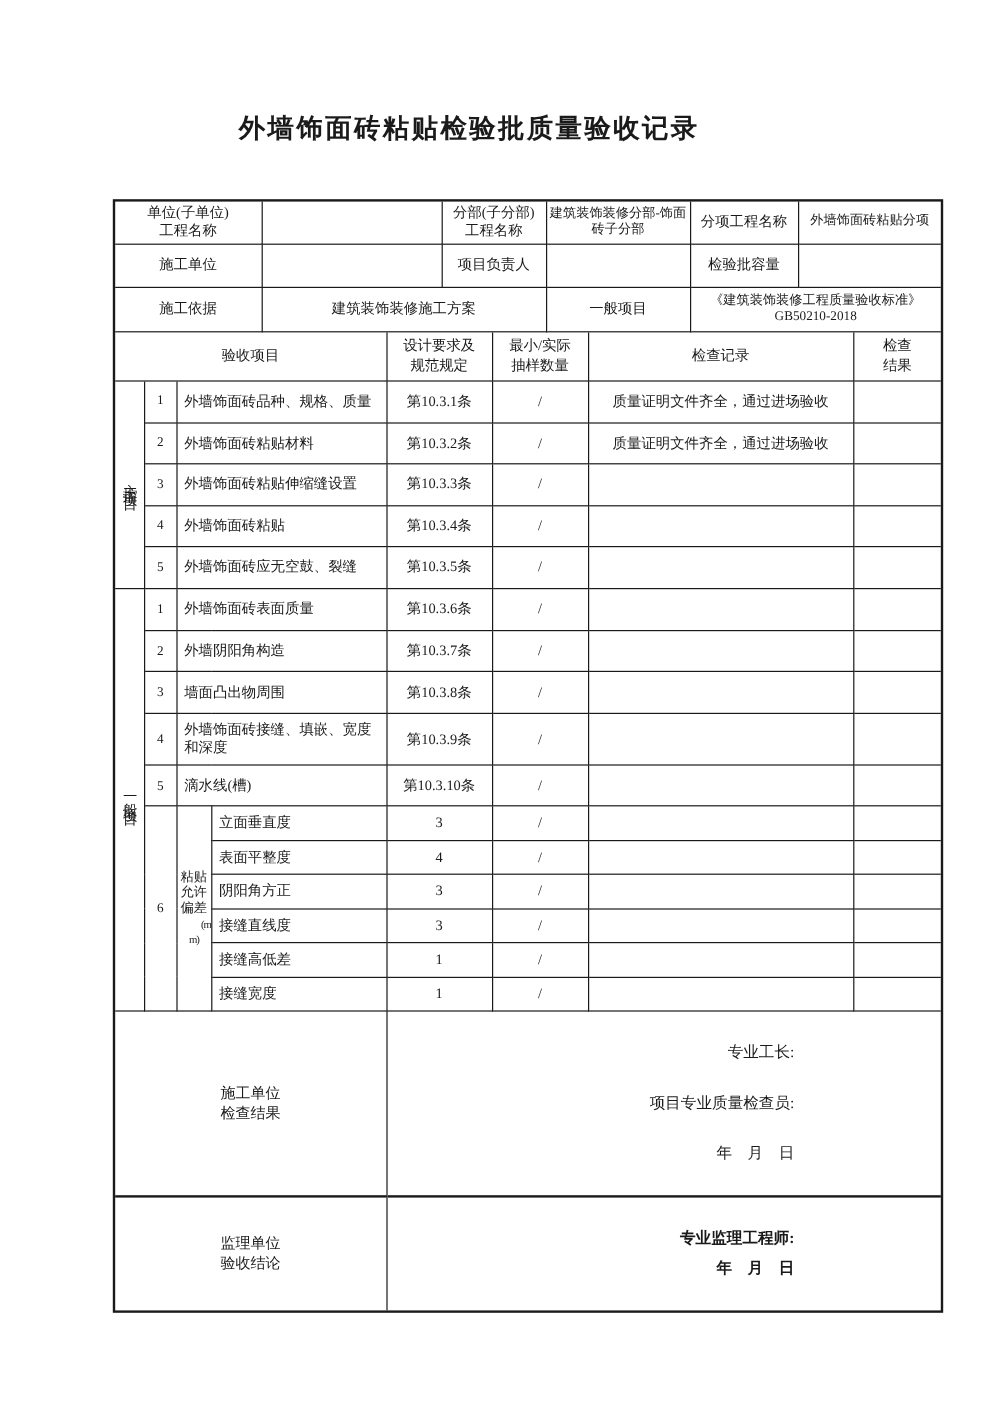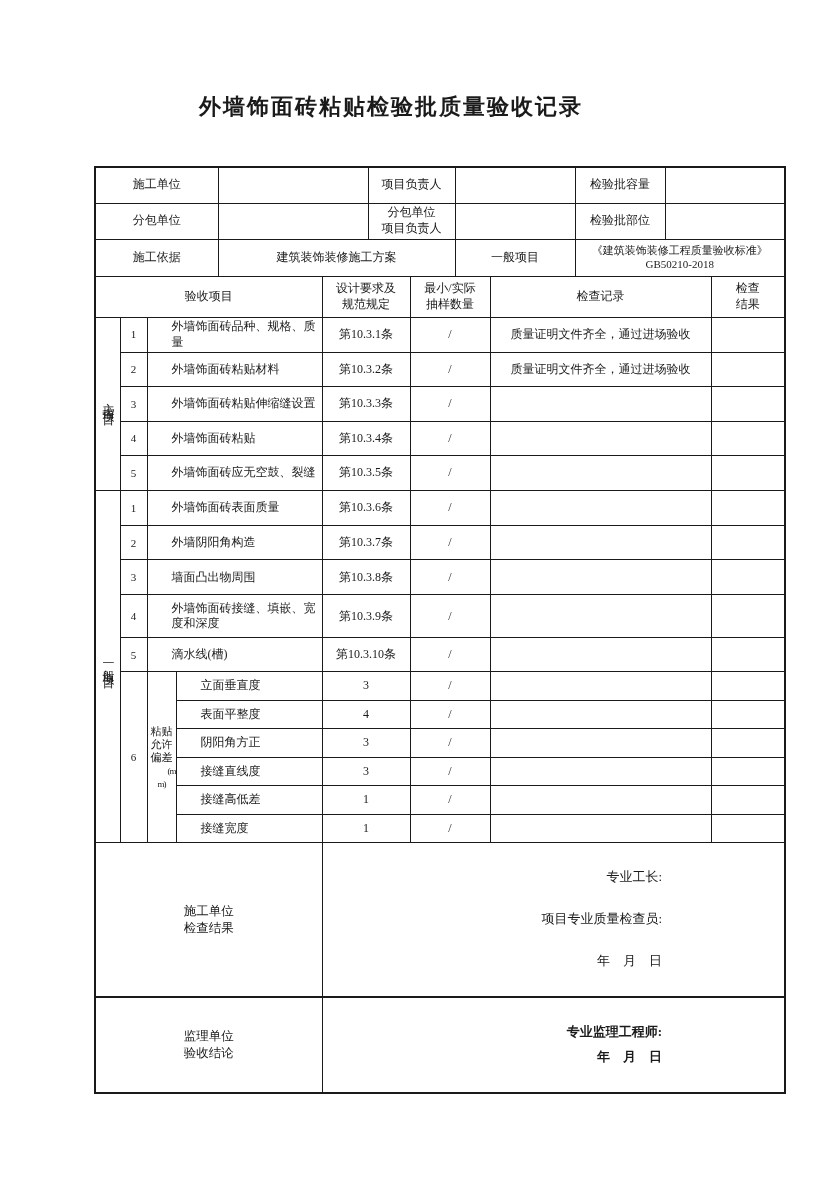--- a/index.html
+++ b/index.html
@@ -52,21 +52,21 @@
 
   
   .s3 td { height:34.6px; }
   .s4 tr:nth-child(1) td { height:35px; }
   .s4 tr:nth-child(2) td { height:34px; }
   .s4 tr:nth-child(3) td { height:35px; }
   .s4 tr:nth-child(4) td { height:43px; }
   .s4 tr:nth-child(5) td { height:34px; }
   .s4 tr.sub td { height:28.5px; }
 
-  .item-cell { text-align:left; padding-left:24px; }
+  .item-cell { text-align:left; padding-left:6px; }
   .num-cell { font-size:11px; }
 
   .vert {
     writing-mode:vertical-rl; text-orientation:upright;
     display:inline-block; letter-spacing:4px; font-size:12px; margin:0 auto;
   }
   .dev-label { font-size:11px; line-height:1.2; }
   .dev-label .unit { font-size:9px; letter-spacing:-1px;padding-left:18px; }
 
   .s5 td, .s6 td { height:auto; }
@@ -94,34 +94,34 @@
     <table class="s1a">
       <colgroup>
           <col style="width:122px">
           <col style="width:150px">
           <col style="width:87px">
           <col style="width:120px">
           <col style="width:90px">
           <col>
         </colgroup>
       <tbody>
+          <tr>
+        <td><span>单位(子单位)</span><br><span>工程名称</span></td>
+        <td></td>
+        <td><span>分部(子分部)</span><br><span>工程名称</span></td>
+        <td class="small2">建筑装饰装修分部-饰面砖子分部</td>
+        <td>分项工程名称</td>
+        <td class="small2">外墙饰面砖粘贴分项</td>
+      </tr>
       <tr>
         <td>施工单位</td>
         <td></td>
         <td>项目负责人</td>
         <td></td>
         <td>检验批容量</td>
-        <td></td>
-      </tr>
-      <tr>
-        <td>分包单位</td>
-        <td></td>
-        <td><span>分包单位</span><br><span>项目负责人</span></td>
-        <td></td>
-        <td>检验批部位</td>
         <td></td>
       </tr>
     </tbody>
       </table>
 
     <table class="s1b">
       <colgroup>
           <col style="width:122px">
           <col style="width:237px">
           <col style="width:120px">

